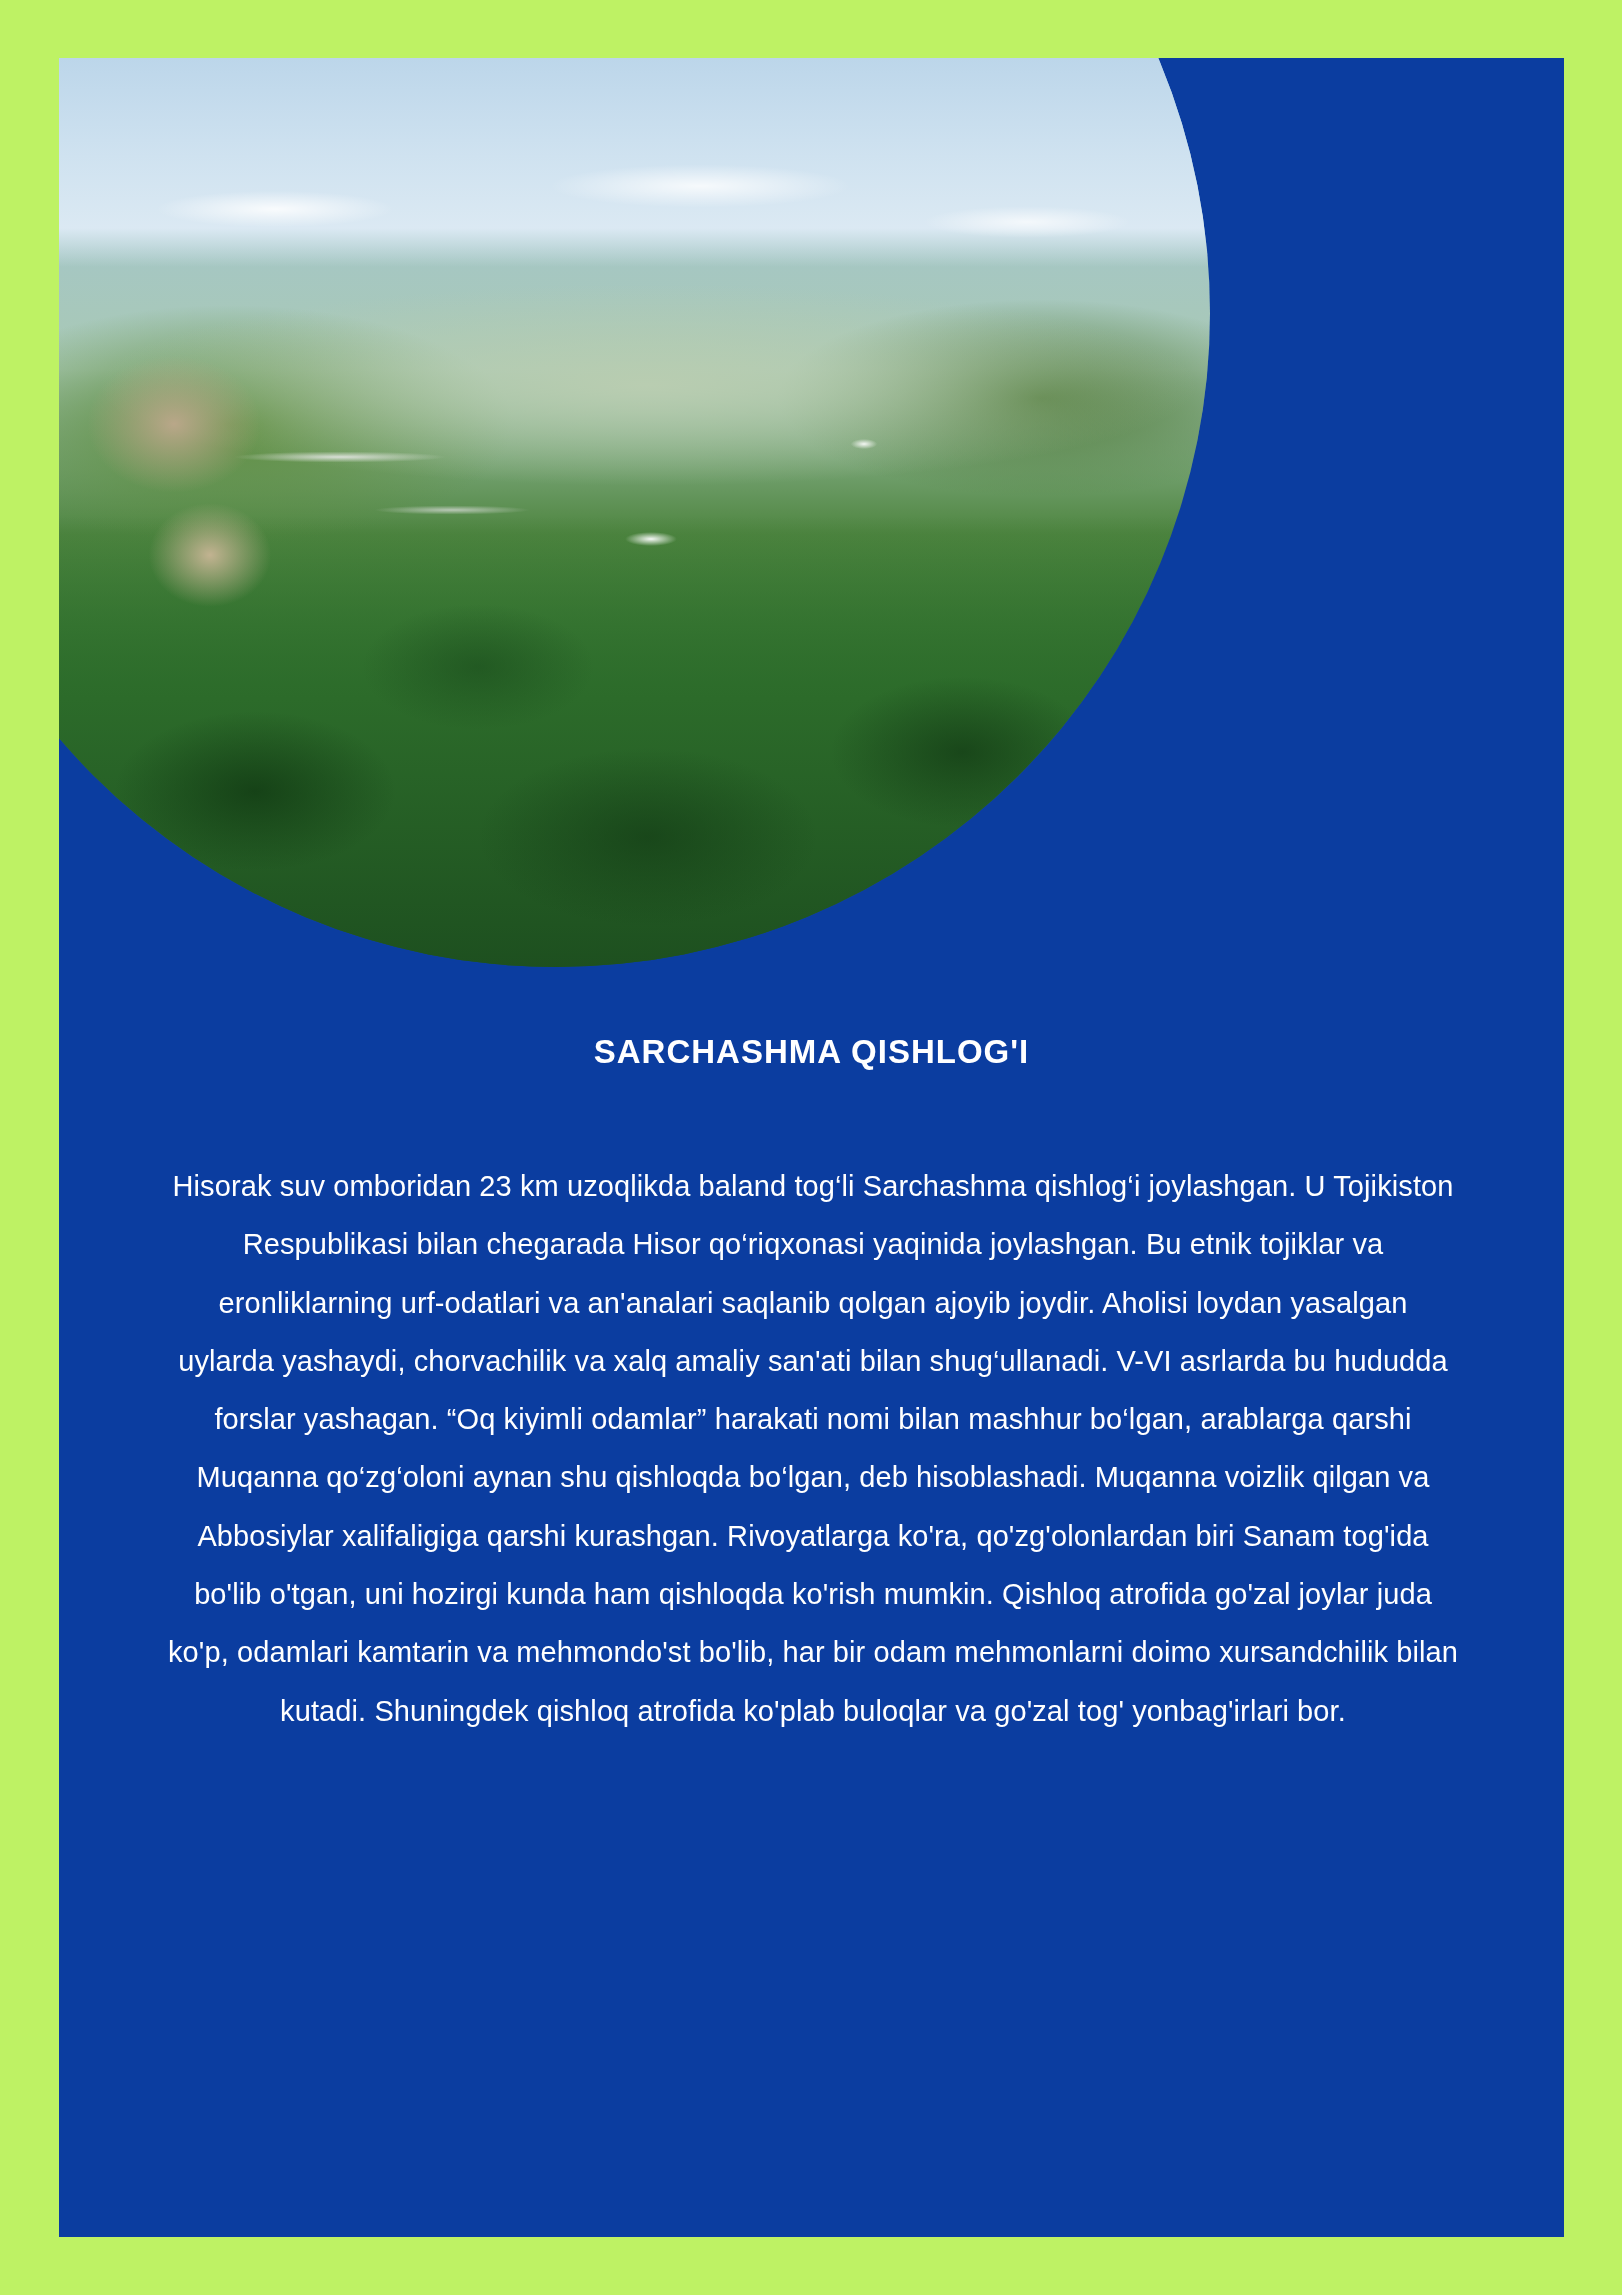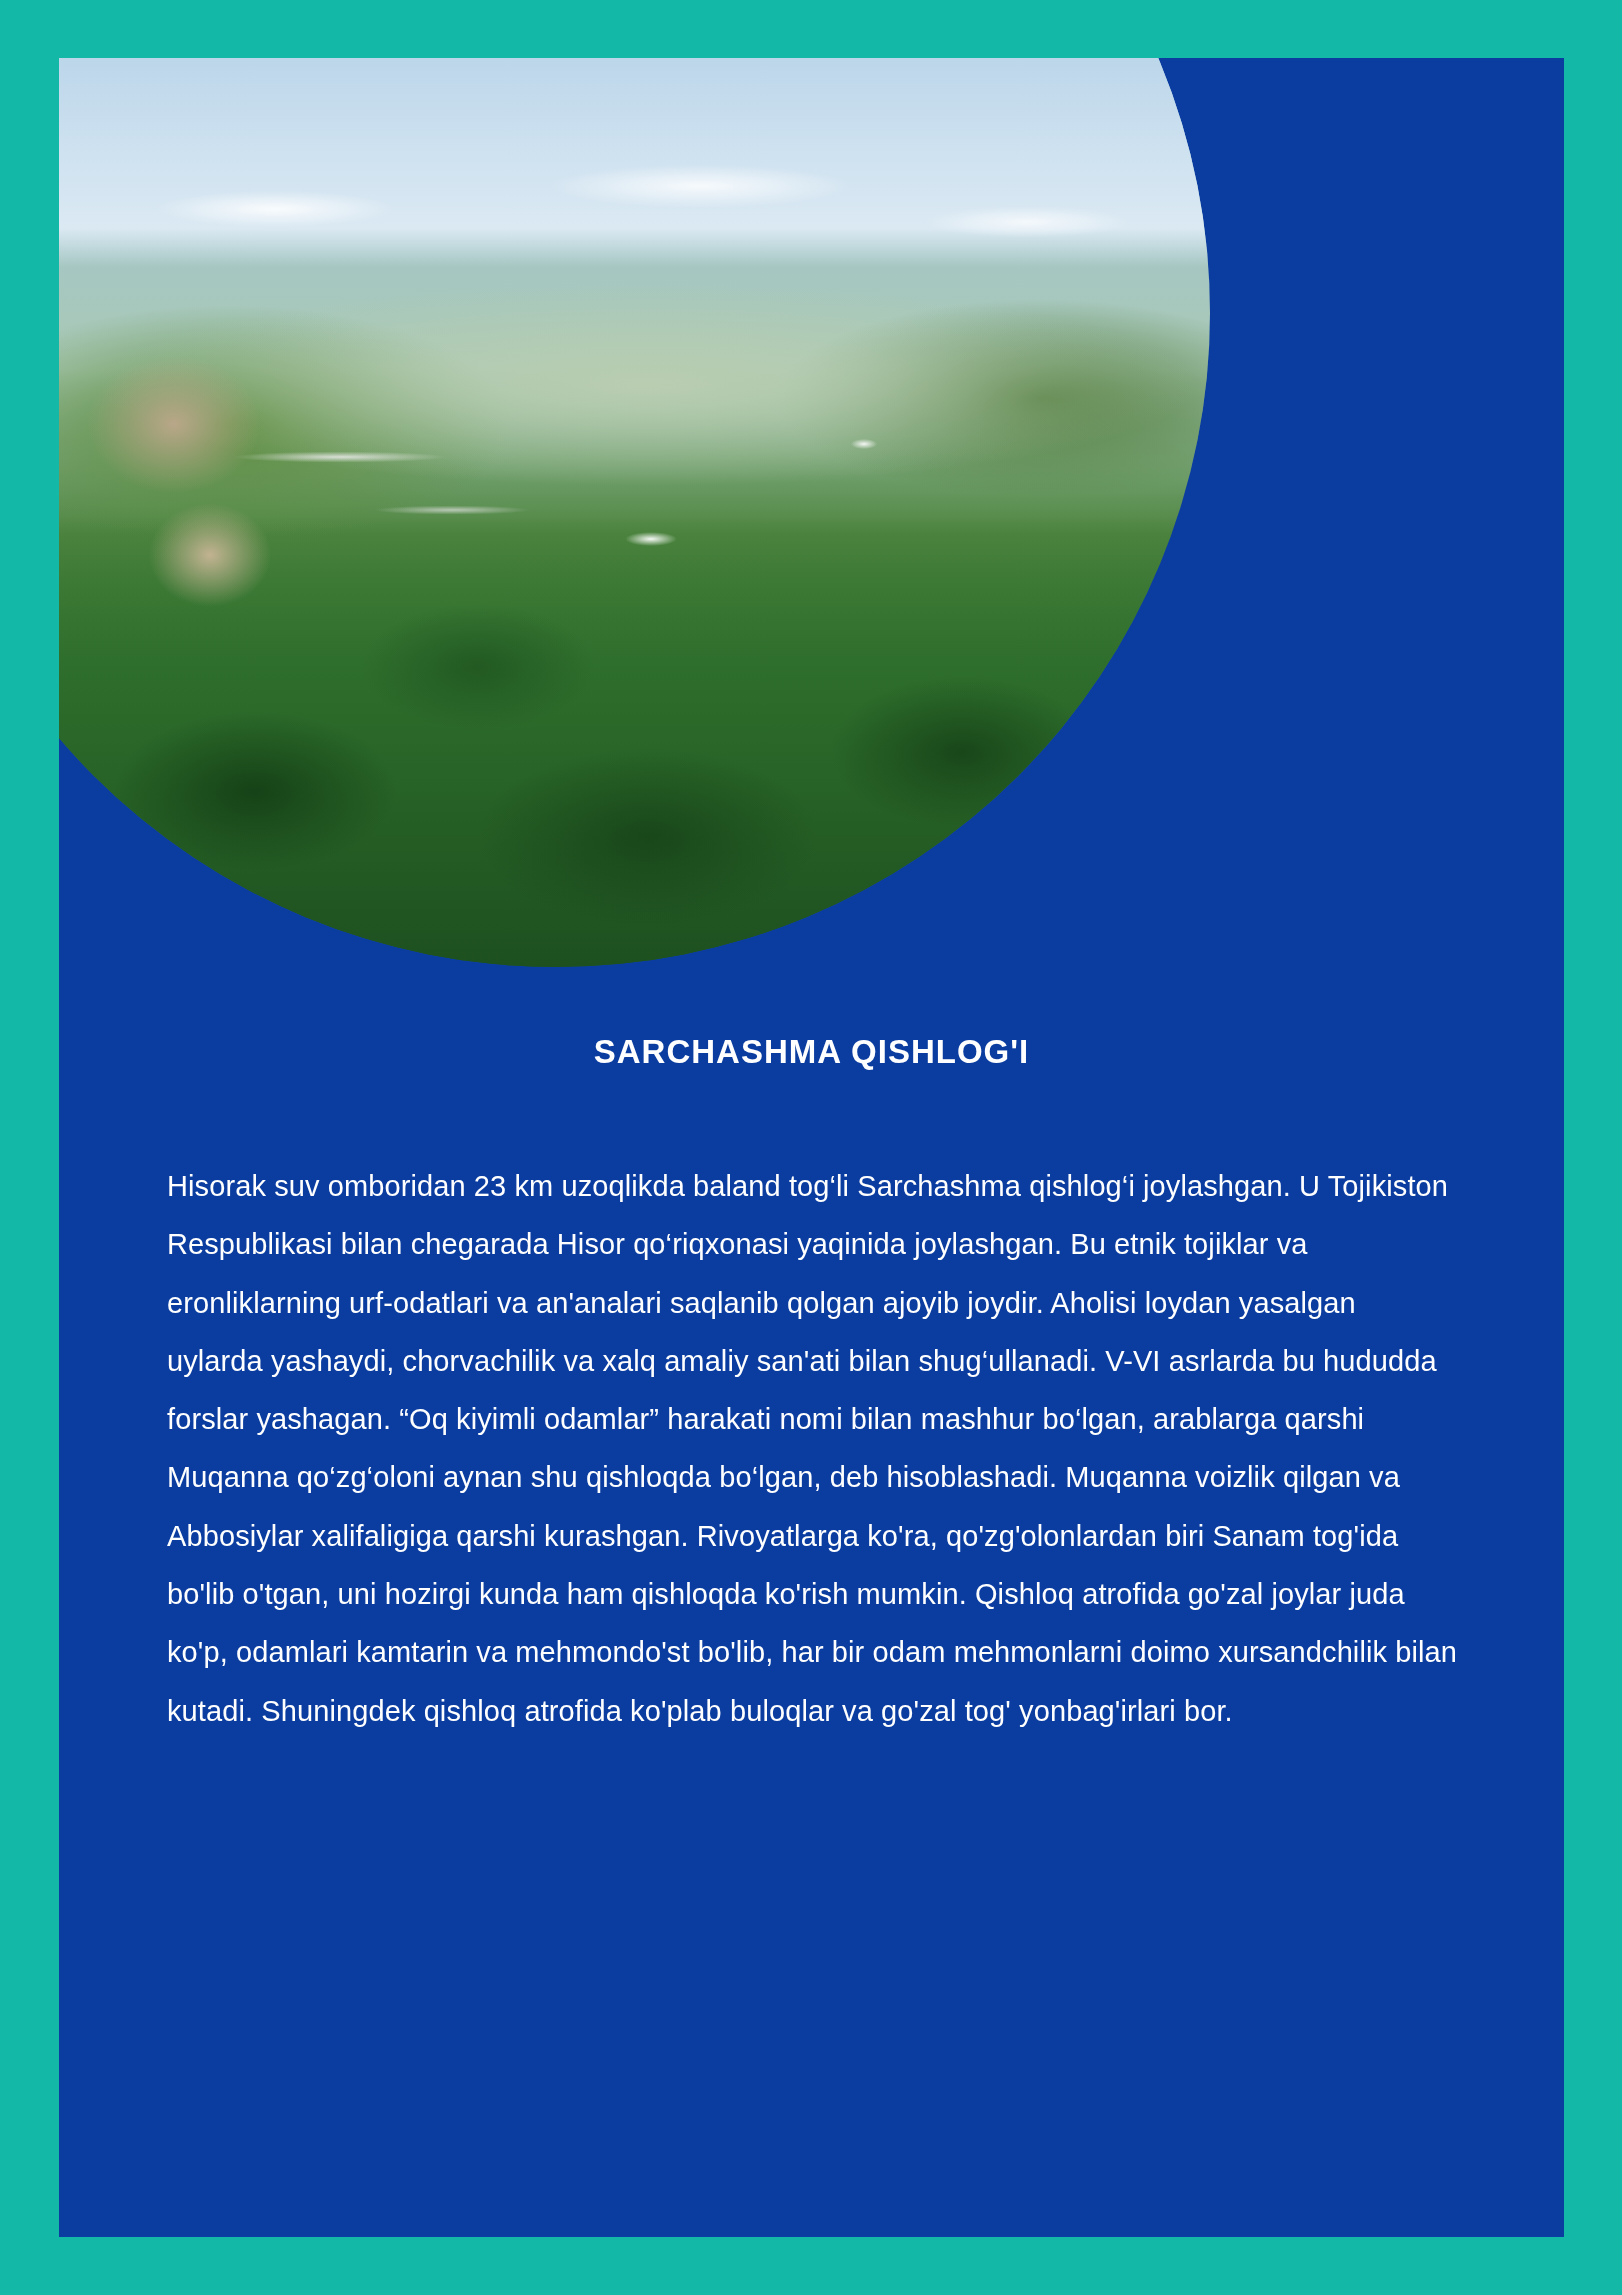--- a/index.html
+++ b/index.html
@@ -4,21 +4,21 @@
 <style>
   html, body {
     margin: 0;
     padding: 0;
     background: #ffffff;
   }
   .page {
     position: relative;
     width: 1623px;
     height: 2295px;
-    background: #14b8a6;
+    background: #bef264;
     overflow: hidden;
     font-family: "Liberation Sans", sans-serif;
   }
   .panel {
     position: absolute;
     left: 59px;
     top: 58px;
     width: 1505px;
     height: 2179px;
     background: #0b3da0;
@@ -93,21 +93,21 @@
   }
   .body-text {
     position: absolute;
     left: 108px;
     top: 1099px;
     width: 1292px;
     color: #ffffff;
     font-size: 29px;
     line-height: 2.01;
     letter-spacing: 0.1px;
-    text-align: left;
+    text-align: center;
   }
 </style>
 </head>
 <body>
 
 <div class="page">
   <div class="panel">
 
     <div class="photo-wrap">
       <div class="photo"></div>

